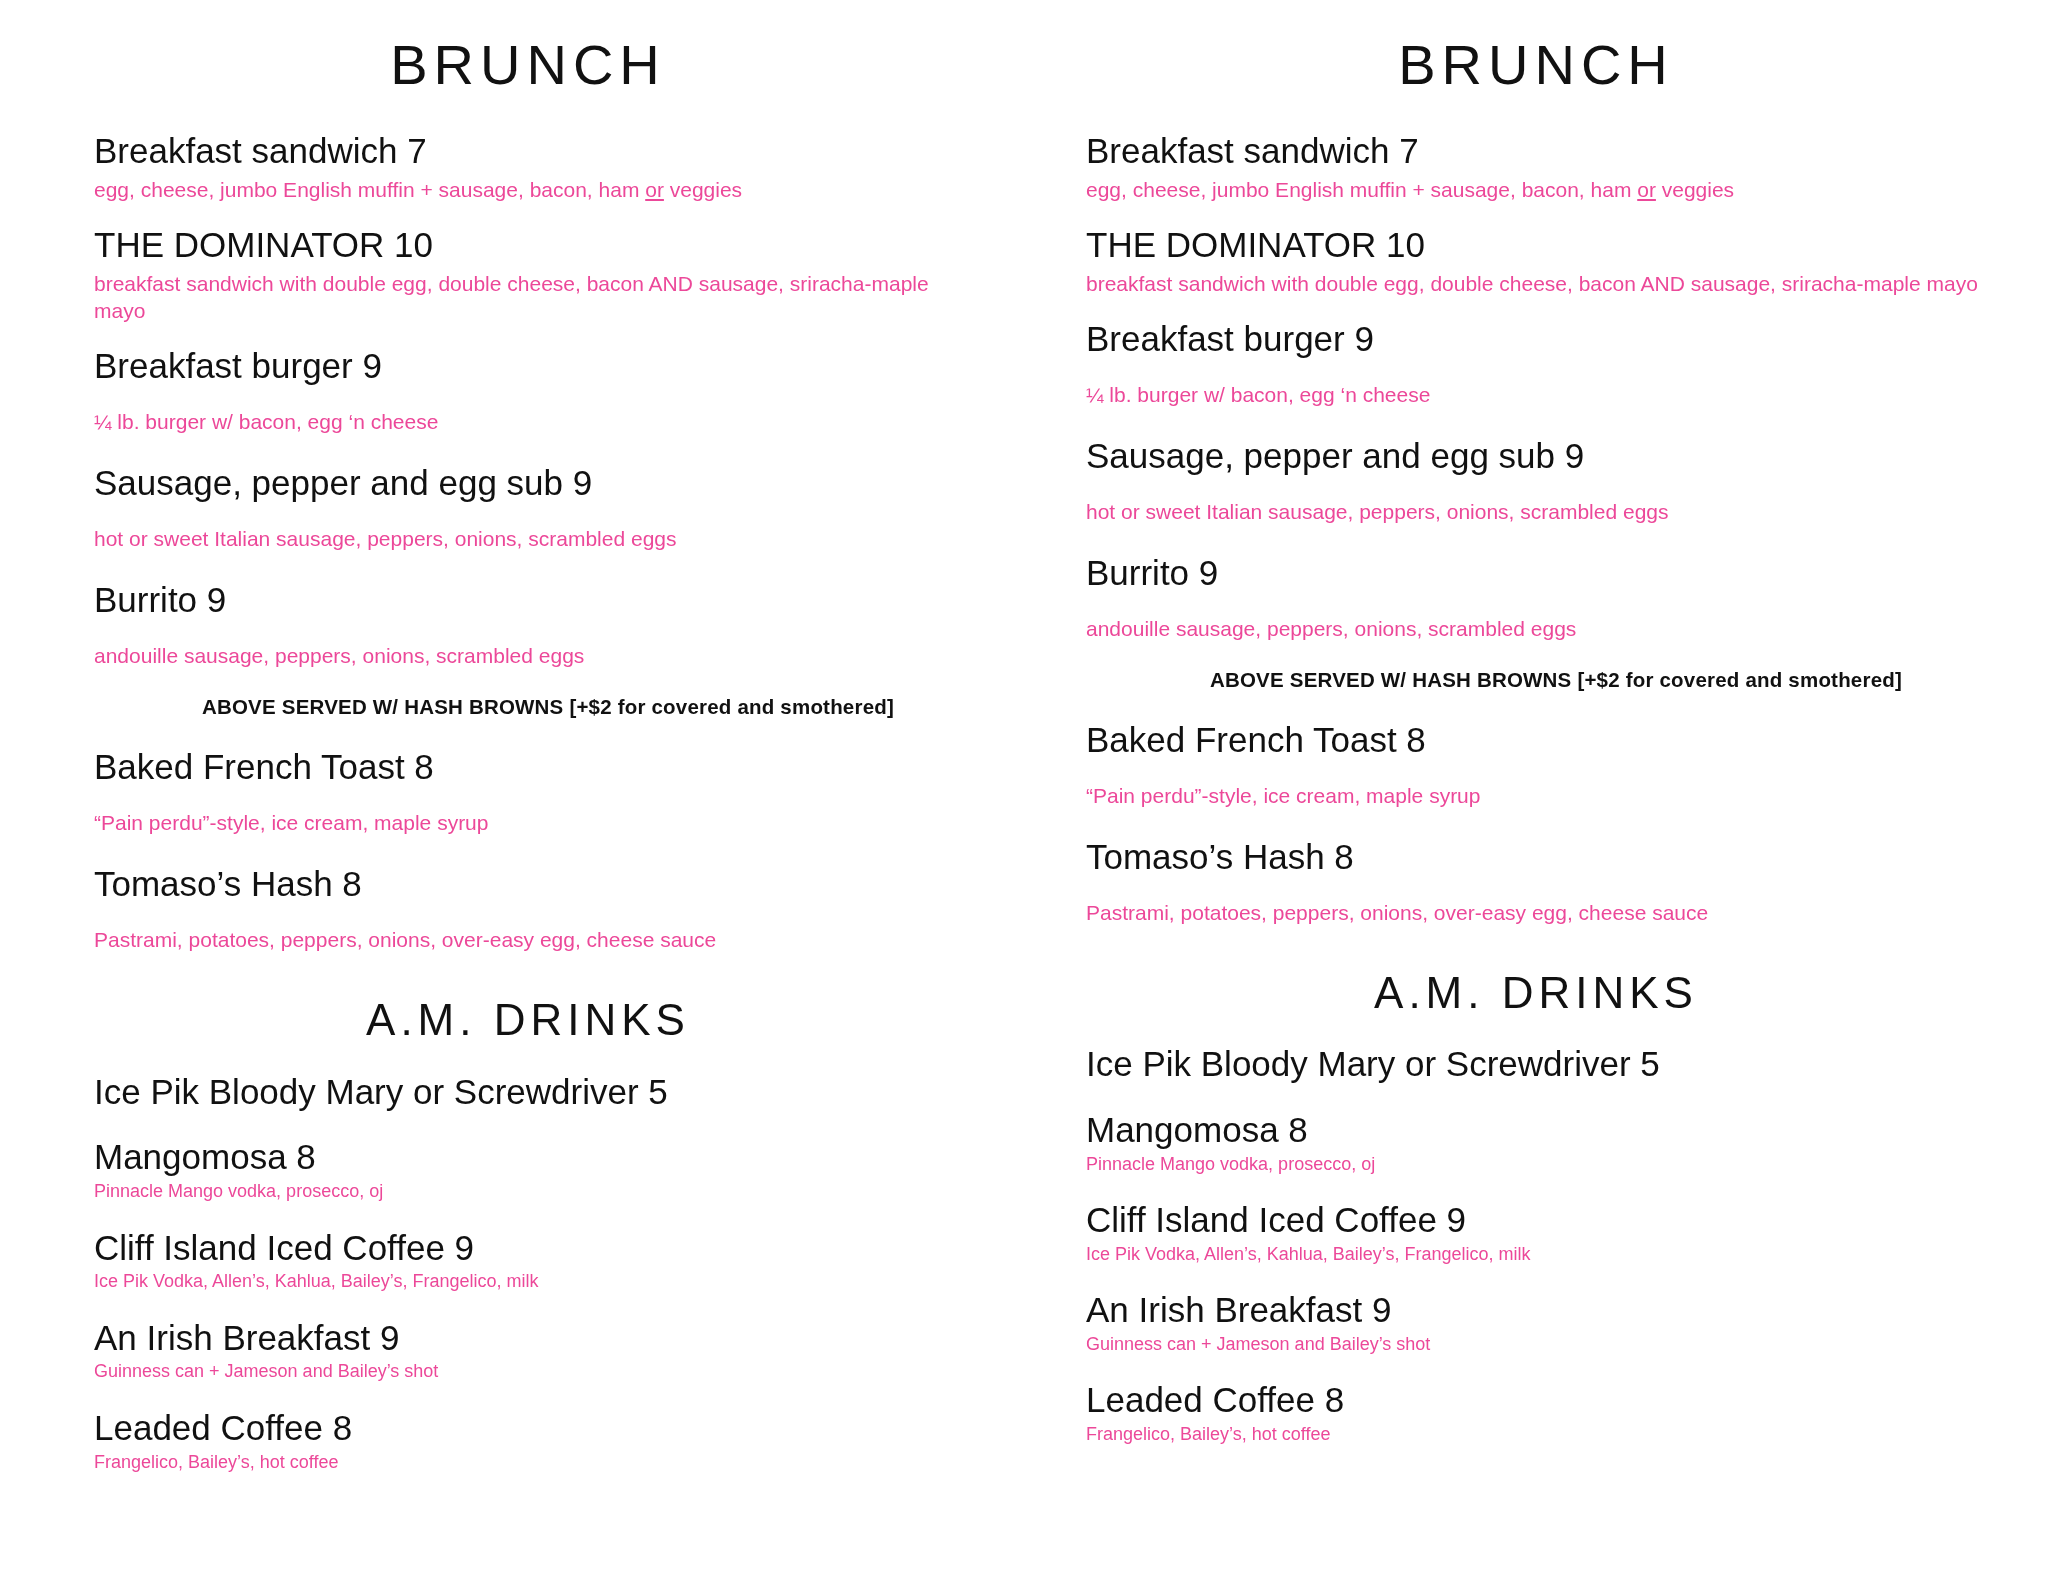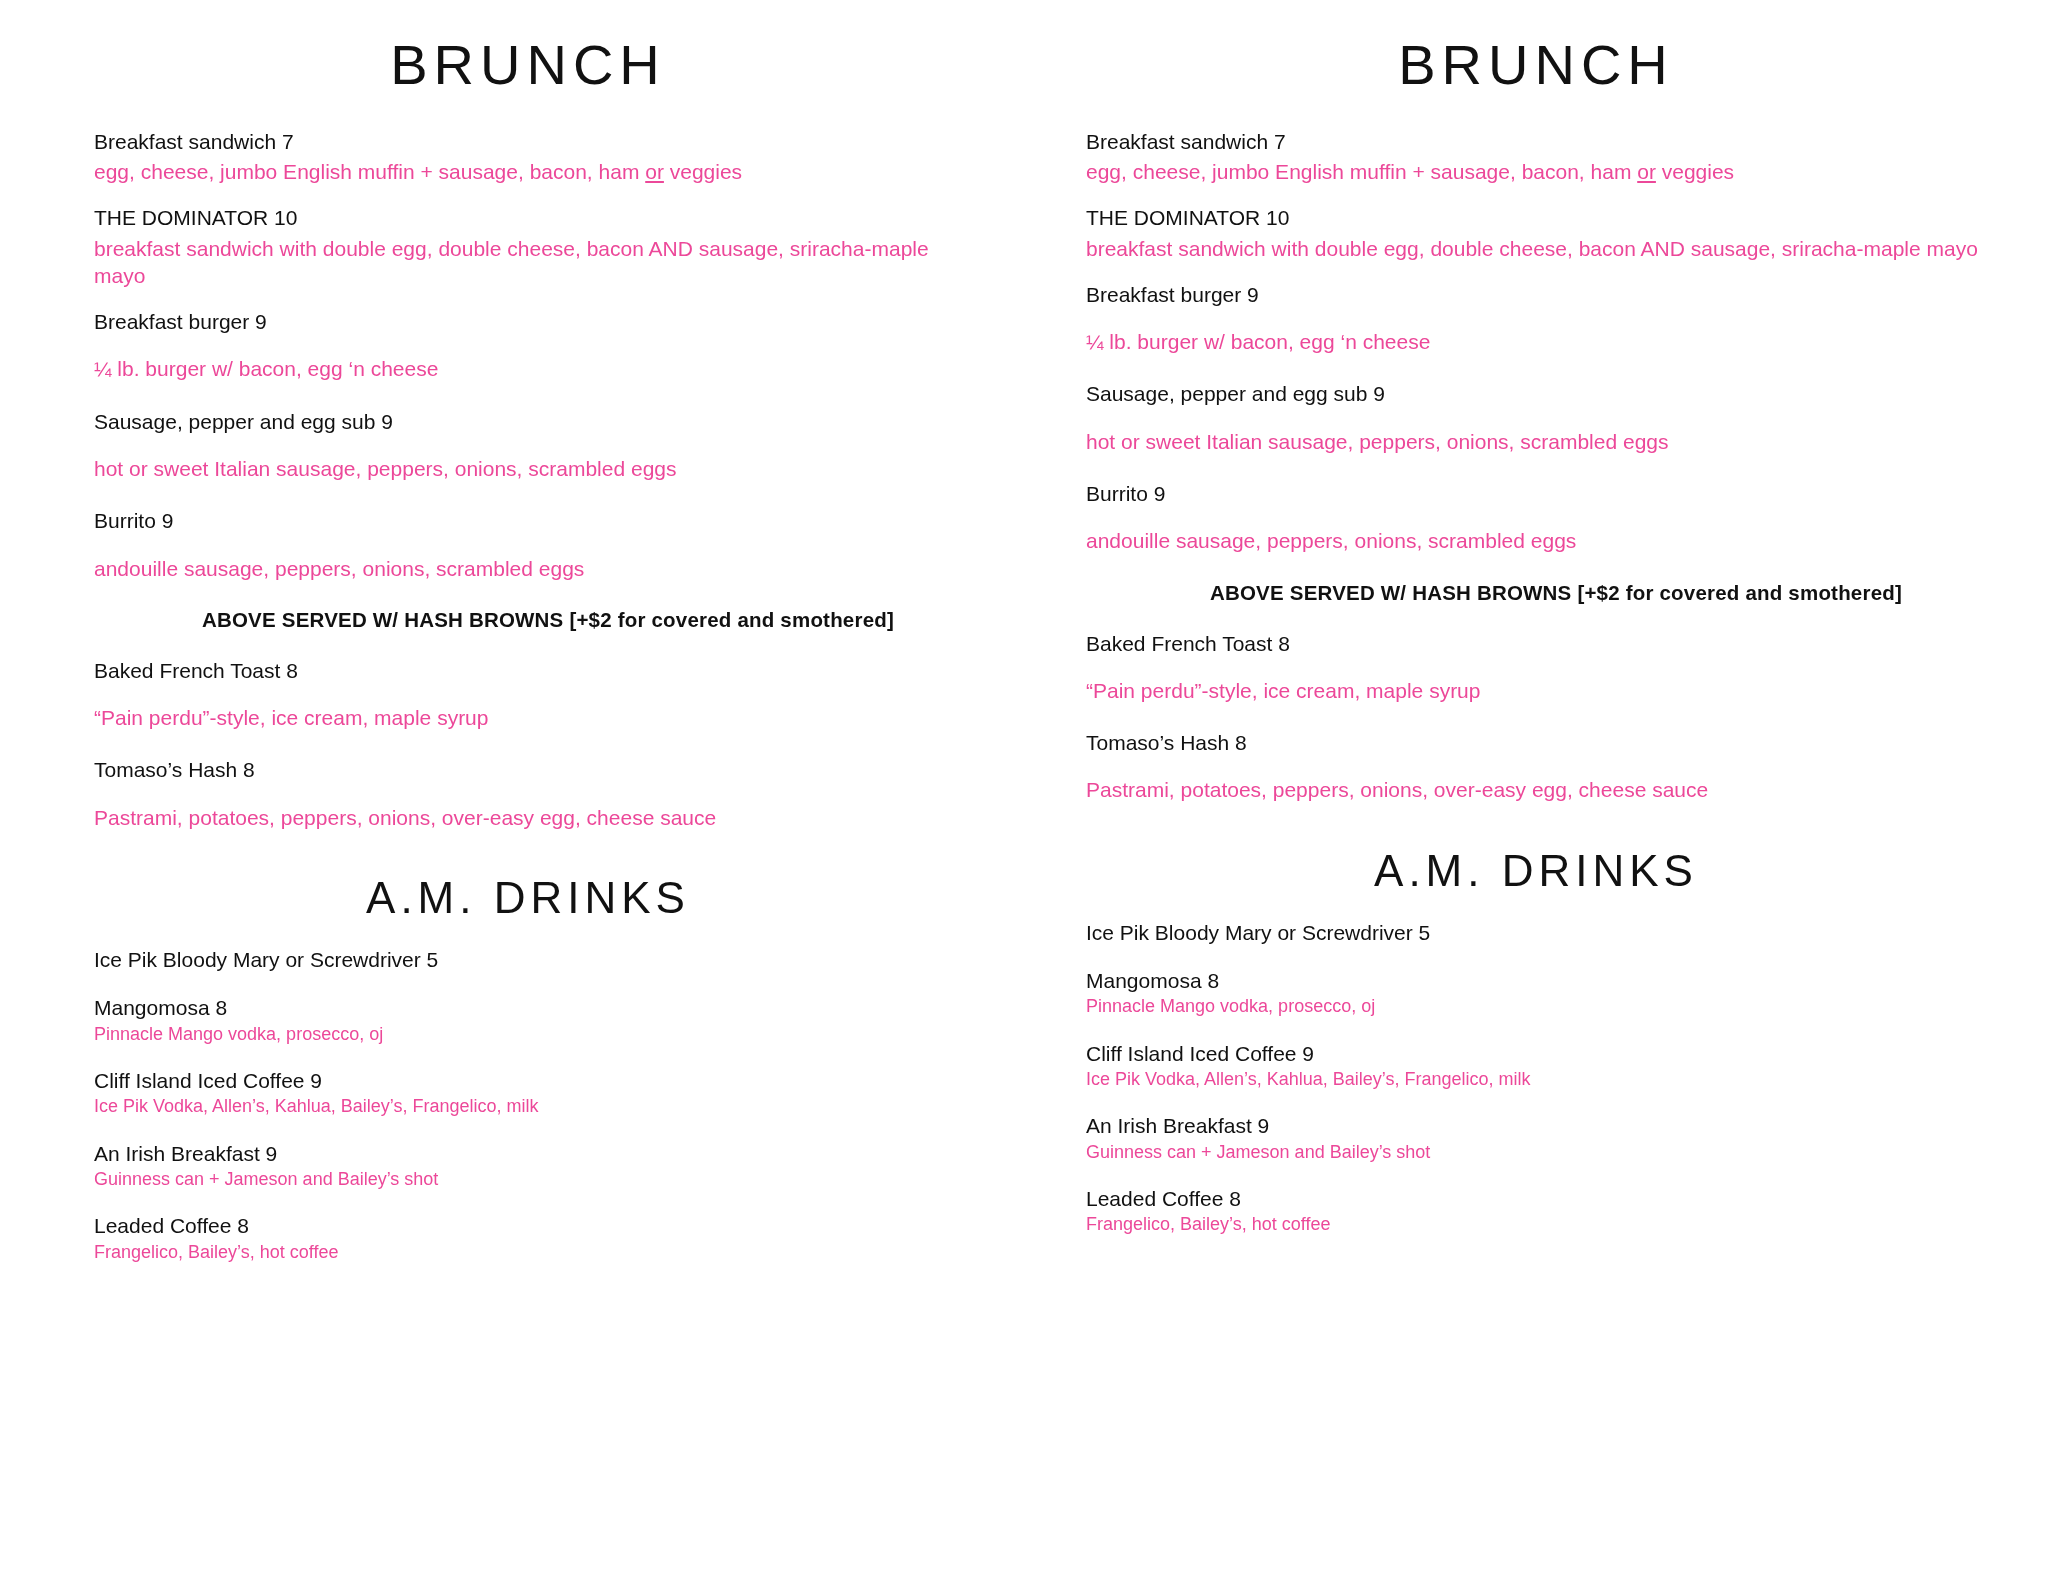--- a/index.html
+++ b/index.html
@@ -40,21 +40,21 @@
   .section-title.drinks {
     font-size: 44px;
     letter-spacing: 5px;
     margin-top: 44px;
     margin-bottom: 26px;
   }
   .item {
     margin-bottom: 20px;
   }
   .item-name {
-    font-size: 21px;
+    font-size: 35px;
     font-weight: 400;
     line-height: 1.25;
     margin-bottom: 3px;
   }
   .item-desc {
     font-size: 21px;
     font-weight: 400;
     line-height: 1.3;
     color: #ec4899;
   }

